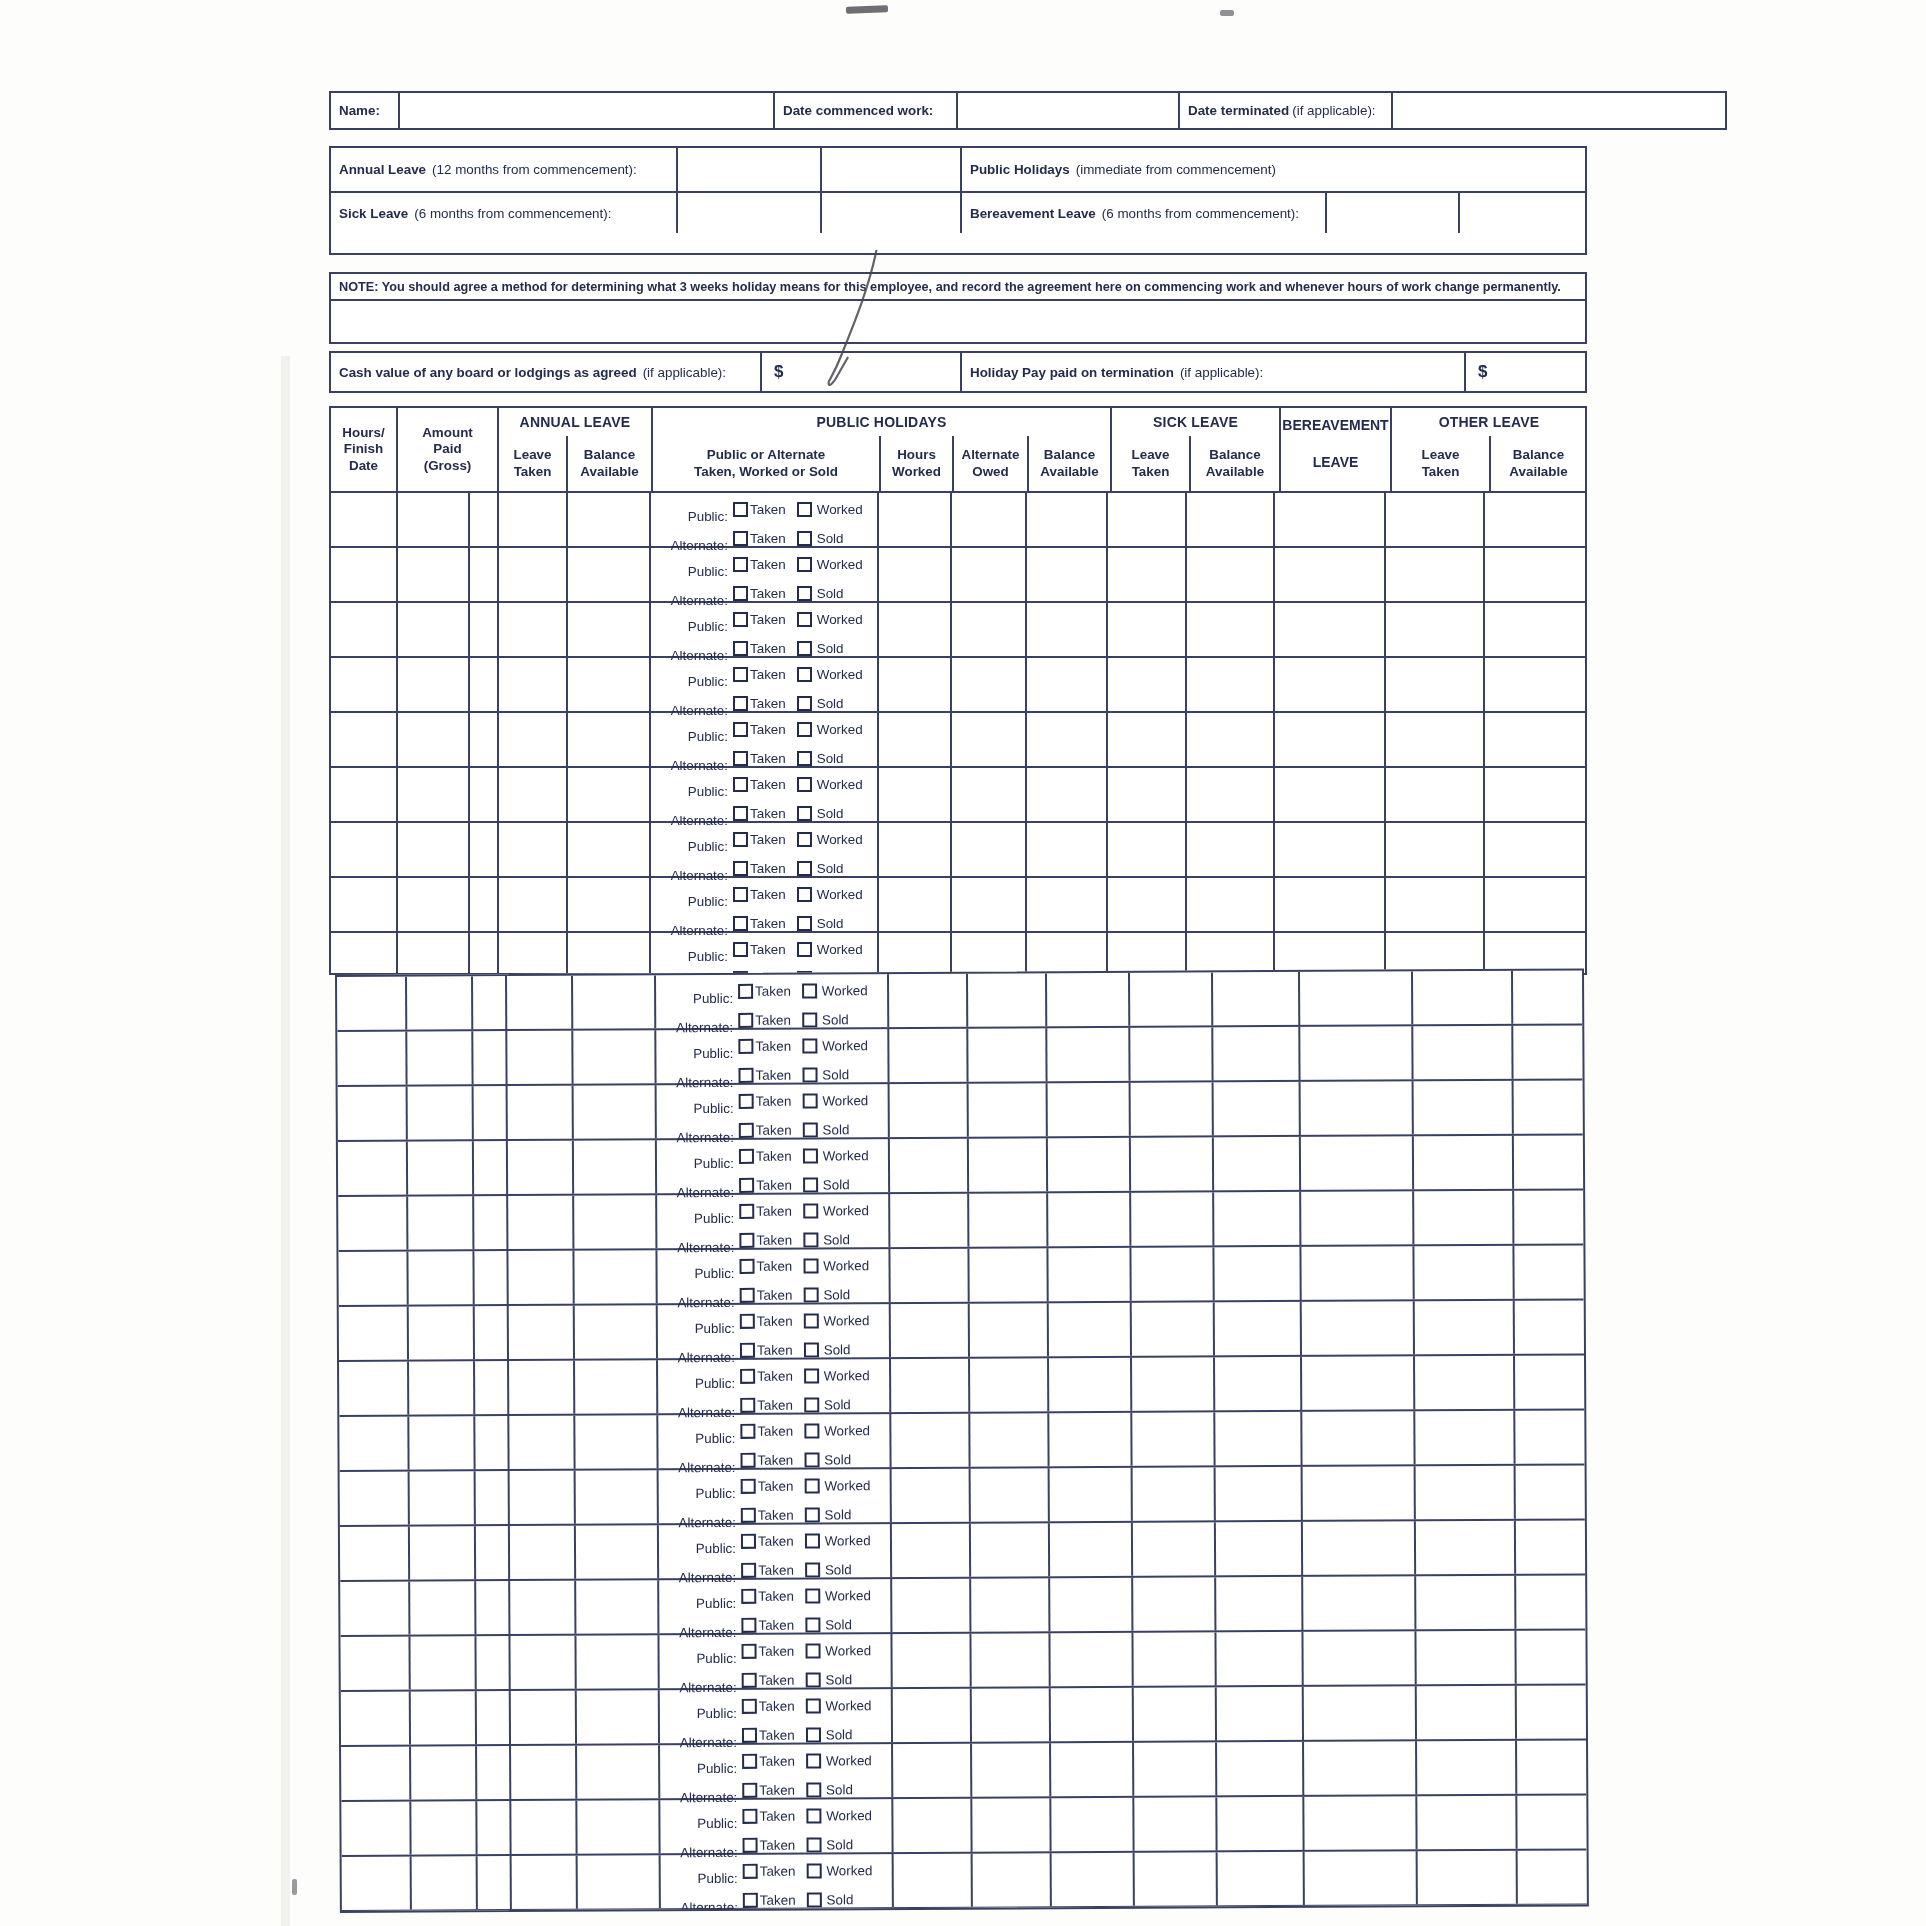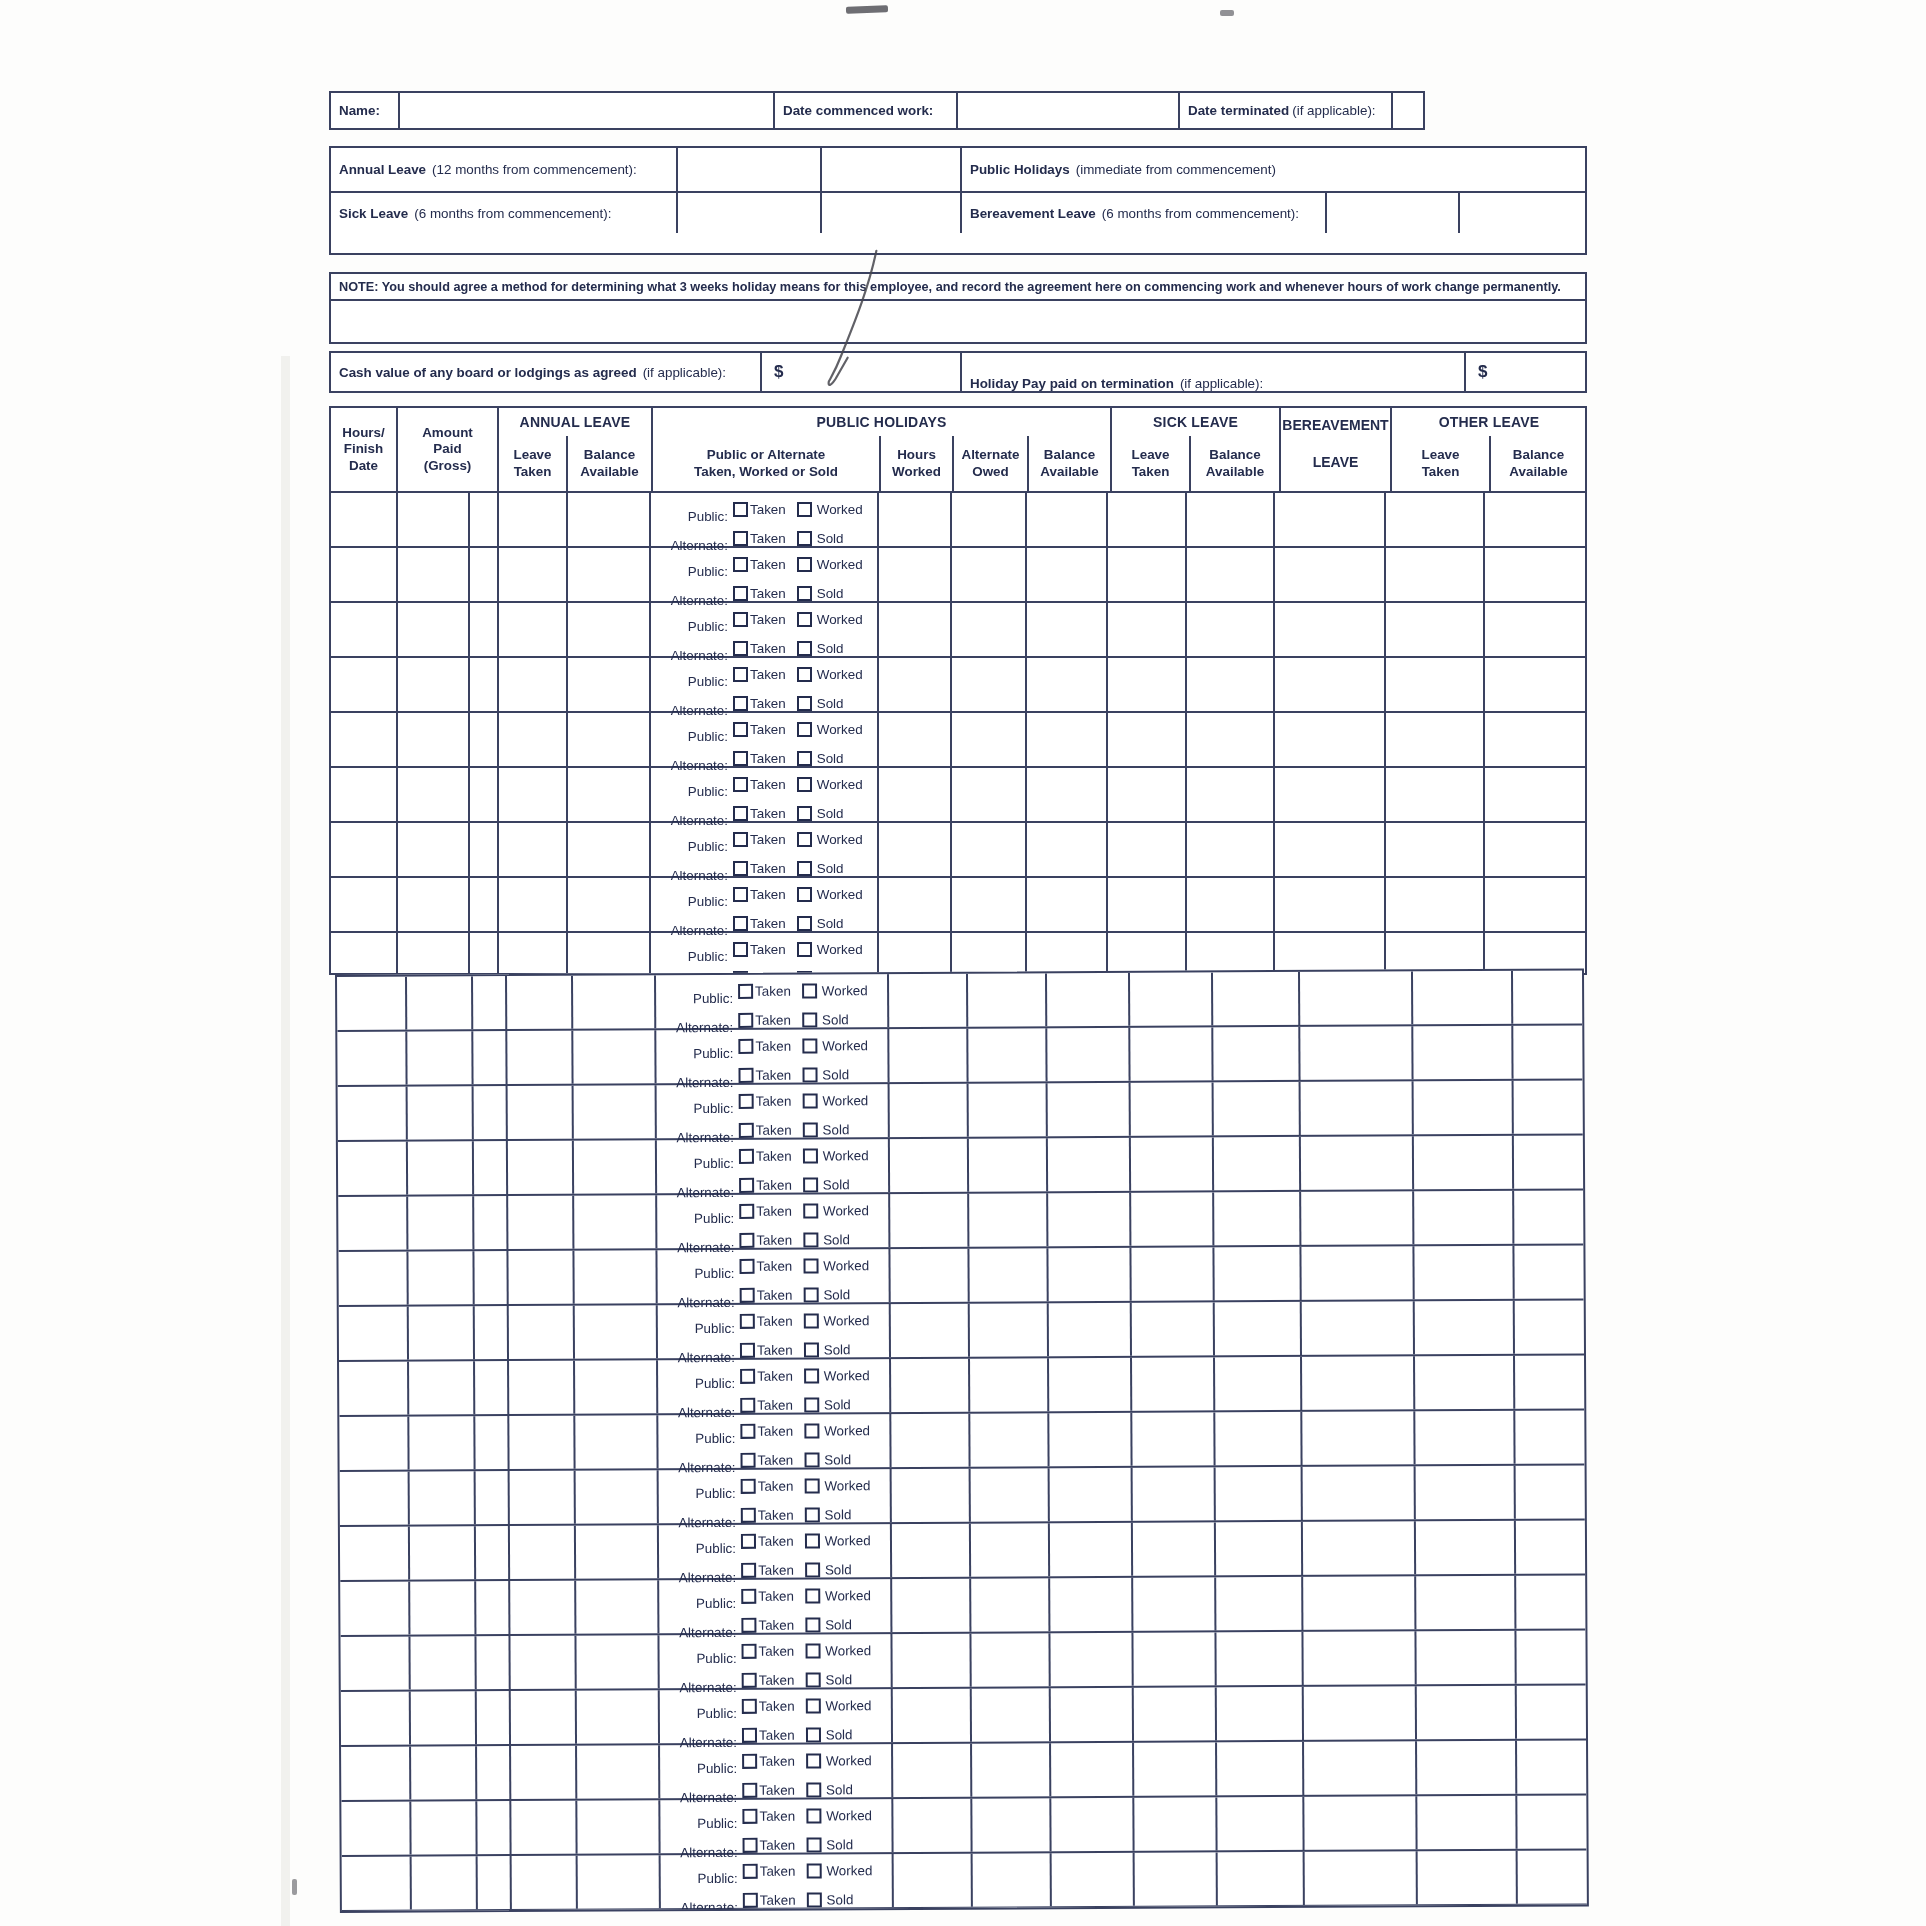--- a/index.html
+++ b/index.html
@@ -60,21 +60,21 @@
 <div id="canvas">
 
   <div class="abs" style="left:281px;top:356px;width:9px;height:1570px;background:#ebebe7;opacity:.65;"></div>
   <div class="artifact" style="left:846px;top:6px;width:42px;height:7px;transform:rotate(-2deg);opacity:.8;"></div>
   <div class="artifact" style="left:1220px;top:10px;width:14px;height:6px;opacity:.6;"></div>
   <div class="artifact" style="left:292px;top:1879px;width:5px;height:16px;opacity:.55;"></div>
 
   <div class="page">
 
 
-    <div class="abs box hrow" style="left:0;top:91px;width:1096px;height:39px;">
+    <div class="abs box hrow" style="left:0;top:91px;width:1398px;height:39px;">
       <div class="hcell cr lbl" style="flex:0 0 69px;">Name:</div>
       <div class="hcell cr" style="flex:0 0 375px;"></div>
       <div class="hcell cr lbl" style="flex:0 0 183px;">Date commenced work:</div>
       <div class="hcell cr" style="flex:0 0 222px;"></div>
       <div class="hcell cr" style="flex:0 0 213px;">
         <span class="lbl">Date terminated</span>
         <span class="sfx" style="margin-left:3px;">(if applicable):</span>
       </div>
       <div class="hcell" style="flex:1;"></div>
     </div>
@@ -114,21 +114,21 @@
     </div>
 
     <div class="abs box hrow" style="left:0;top:351px;width:1258px;height:42px;">
       <div class="hcell cr" style="flex:0 0 431px;">
         <span class="lbl">Cash value of any board or lodgings as agreed</span>
         <span class="sfx">(if applicable):</span>
       </div>
       <div class="hcell cr money" style="flex:0 0 200px;padding-left:12px;">
         <span>$</span>
       </div>
-      <div class="hcell cr" style="flex:0 0 504px;align-items:flex-end;">
+      <div class="hcell cr" style="flex:0 0 504px;">
         <span class="lbl">Holiday Pay paid on termination</span>
         <span class="sfx">(if applicable):</span>
       </div>
       <div class="hcell money" style="flex:1;padding-left:12px;">
         <span>$</span>
       </div>
     </div>
 
     <div class="abs tbl" id="table1" style="left:0;top:406px;width:1258px;height:569px;">
         <div class="thead">

